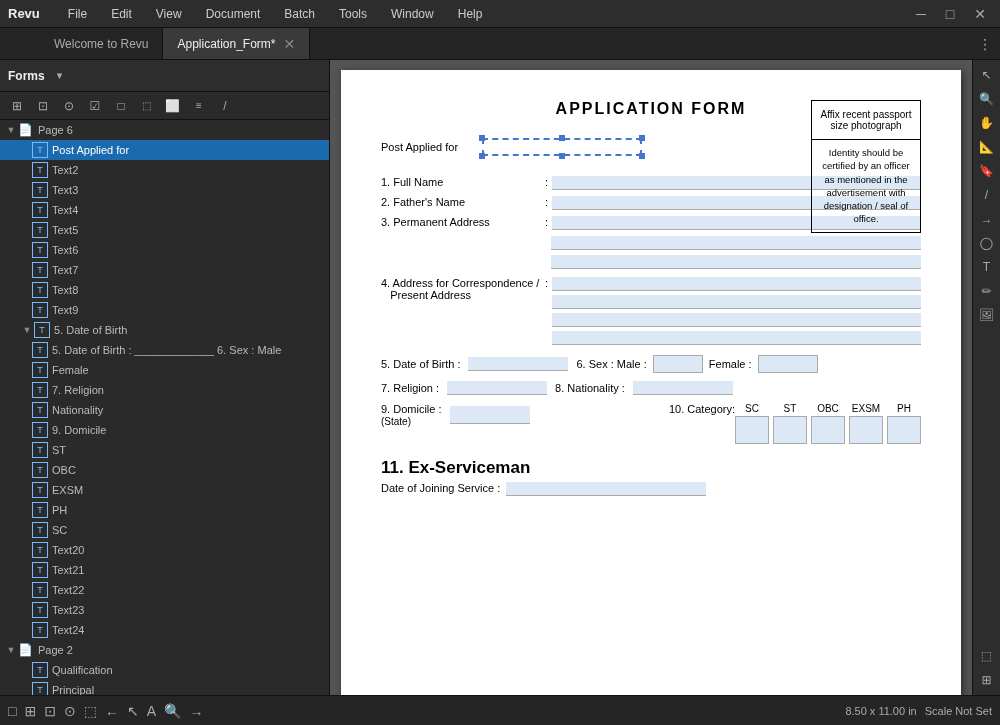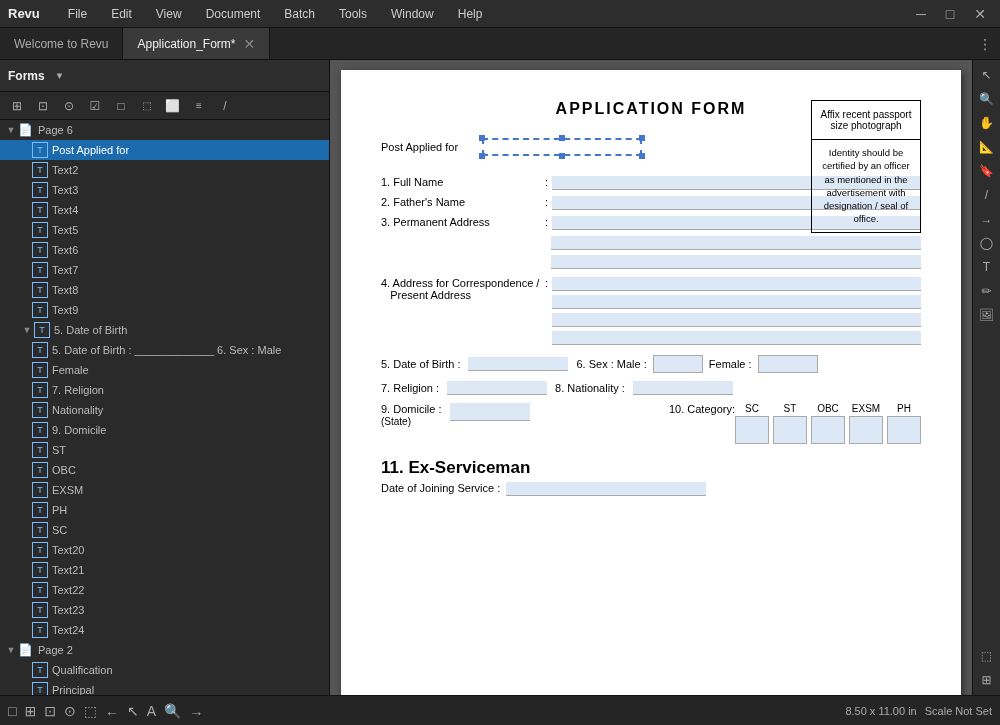--- a/index.html
+++ b/index.html
@@ -20,20 +20,21 @@
     #window-controls { margin-left: auto; display: flex; gap: 8px; }
     #window-controls span { color: #aaa; font-size: 14px; cursor: pointer; padding: 0 6px; }
 
     
     #tab-bar {
       height: 32px;
       background: #252525;
       display: flex;
       align-items: stretch;
       border-bottom: 1px solid #111;
+      padding-left: 40px;
     }
     .tab {
       display: flex; align-items: center; padding: 0 14px; font-size: 12px; color: #aaa; cursor: pointer; border-right: 1px solid #111;
     }
     .tab.active { background: #3a3a3a; color: #eee; }
     .tab .close-btn { margin-left: 8px; color: #888; font-size: 14px; cursor: pointer; }
     #tab-bar-right { margin-left: auto; display: flex; align-items: center; padding-right: 8px; }
 
     
     #main-layout {
@@ -429,21 +430,21 @@
         </div>
 
         <div class="form-row" style="margin-top:8px;align-items:center;">
           <span style="font-size:11px;white-space:nowrap;">7. Religion :</span>
           <div class="form-field-short" style="width:100px;margin:0 8px;"></div>
           <span style="font-size:11px;white-space:nowrap;">8. Nationality :</span>
           <div class="form-field-short" style="width:100px;margin:0 8px;"></div>
         </div>
 
         <div class="form-row" style="margin-top:8px;align-items:flex-start;">
-          <div style="display:flex;align-items:flex-start;flex:1;">
+          <div style="display:flex;align-items:center;flex:1;">
             <span style="font-size:11px;white-space:nowrap;">9. Domicile :<br><span style="font-size:10px;">(State)</span></span>
             <div class="form-field-short" style="width:80px;margin:0 8px;height:18px;"></div>
           </div>
           <div style="display:flex;align-items:flex-start;margin-left:8px;">
             <span style="font-size:11px;white-space:nowrap;">10. Category:</span>
             <div class="category-box">
               <div class="cat-cell">
                 <span class="cat-label">SC</span>
                 <div class="cat-field"></div>
               </div>

